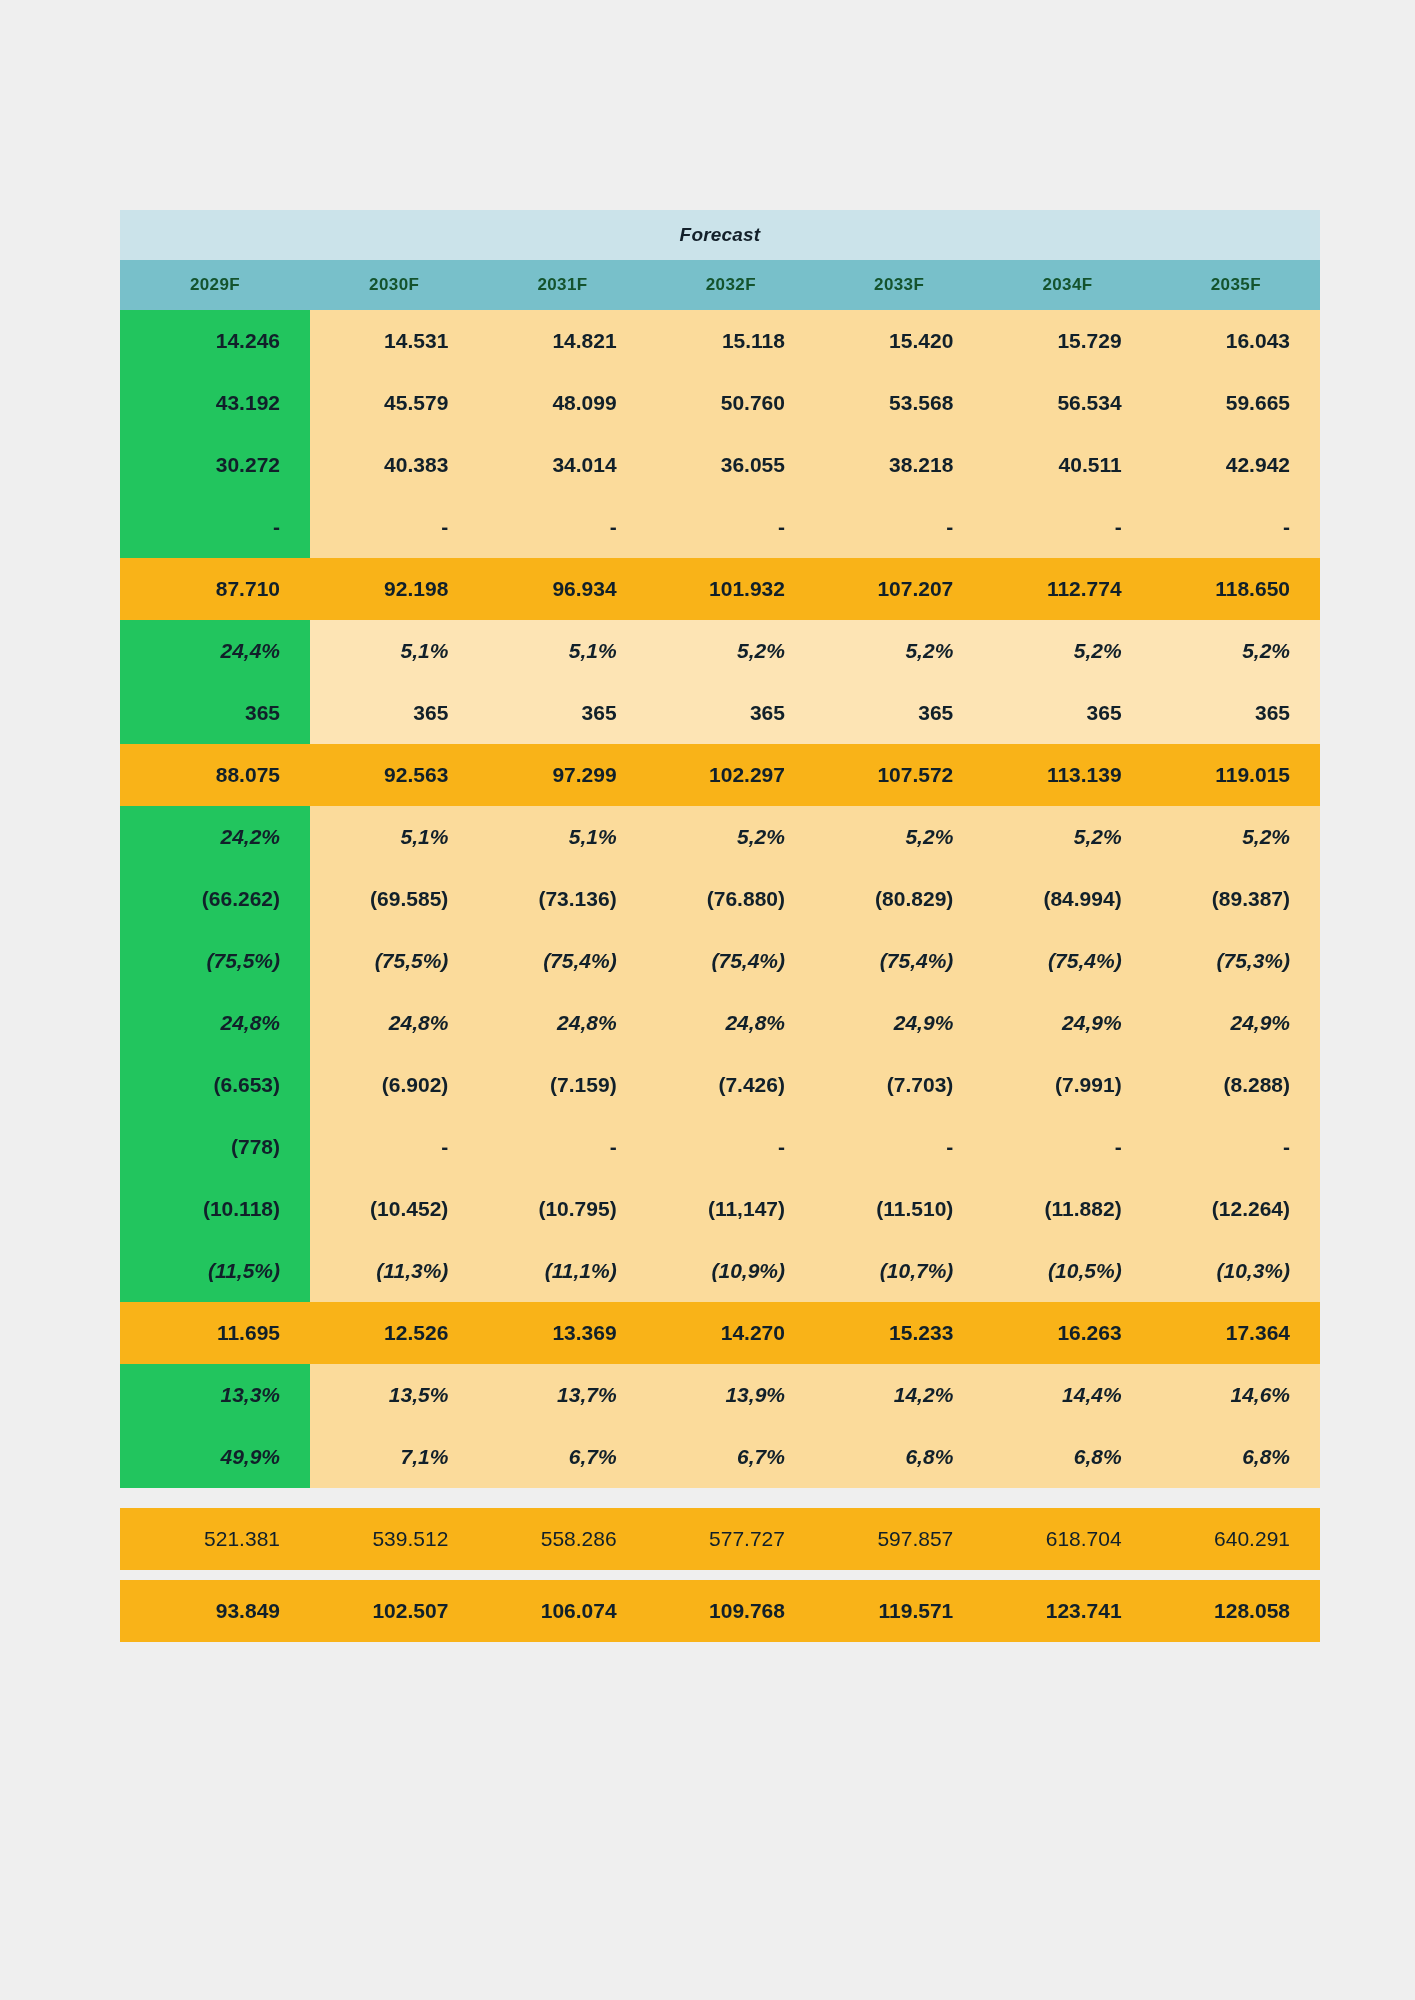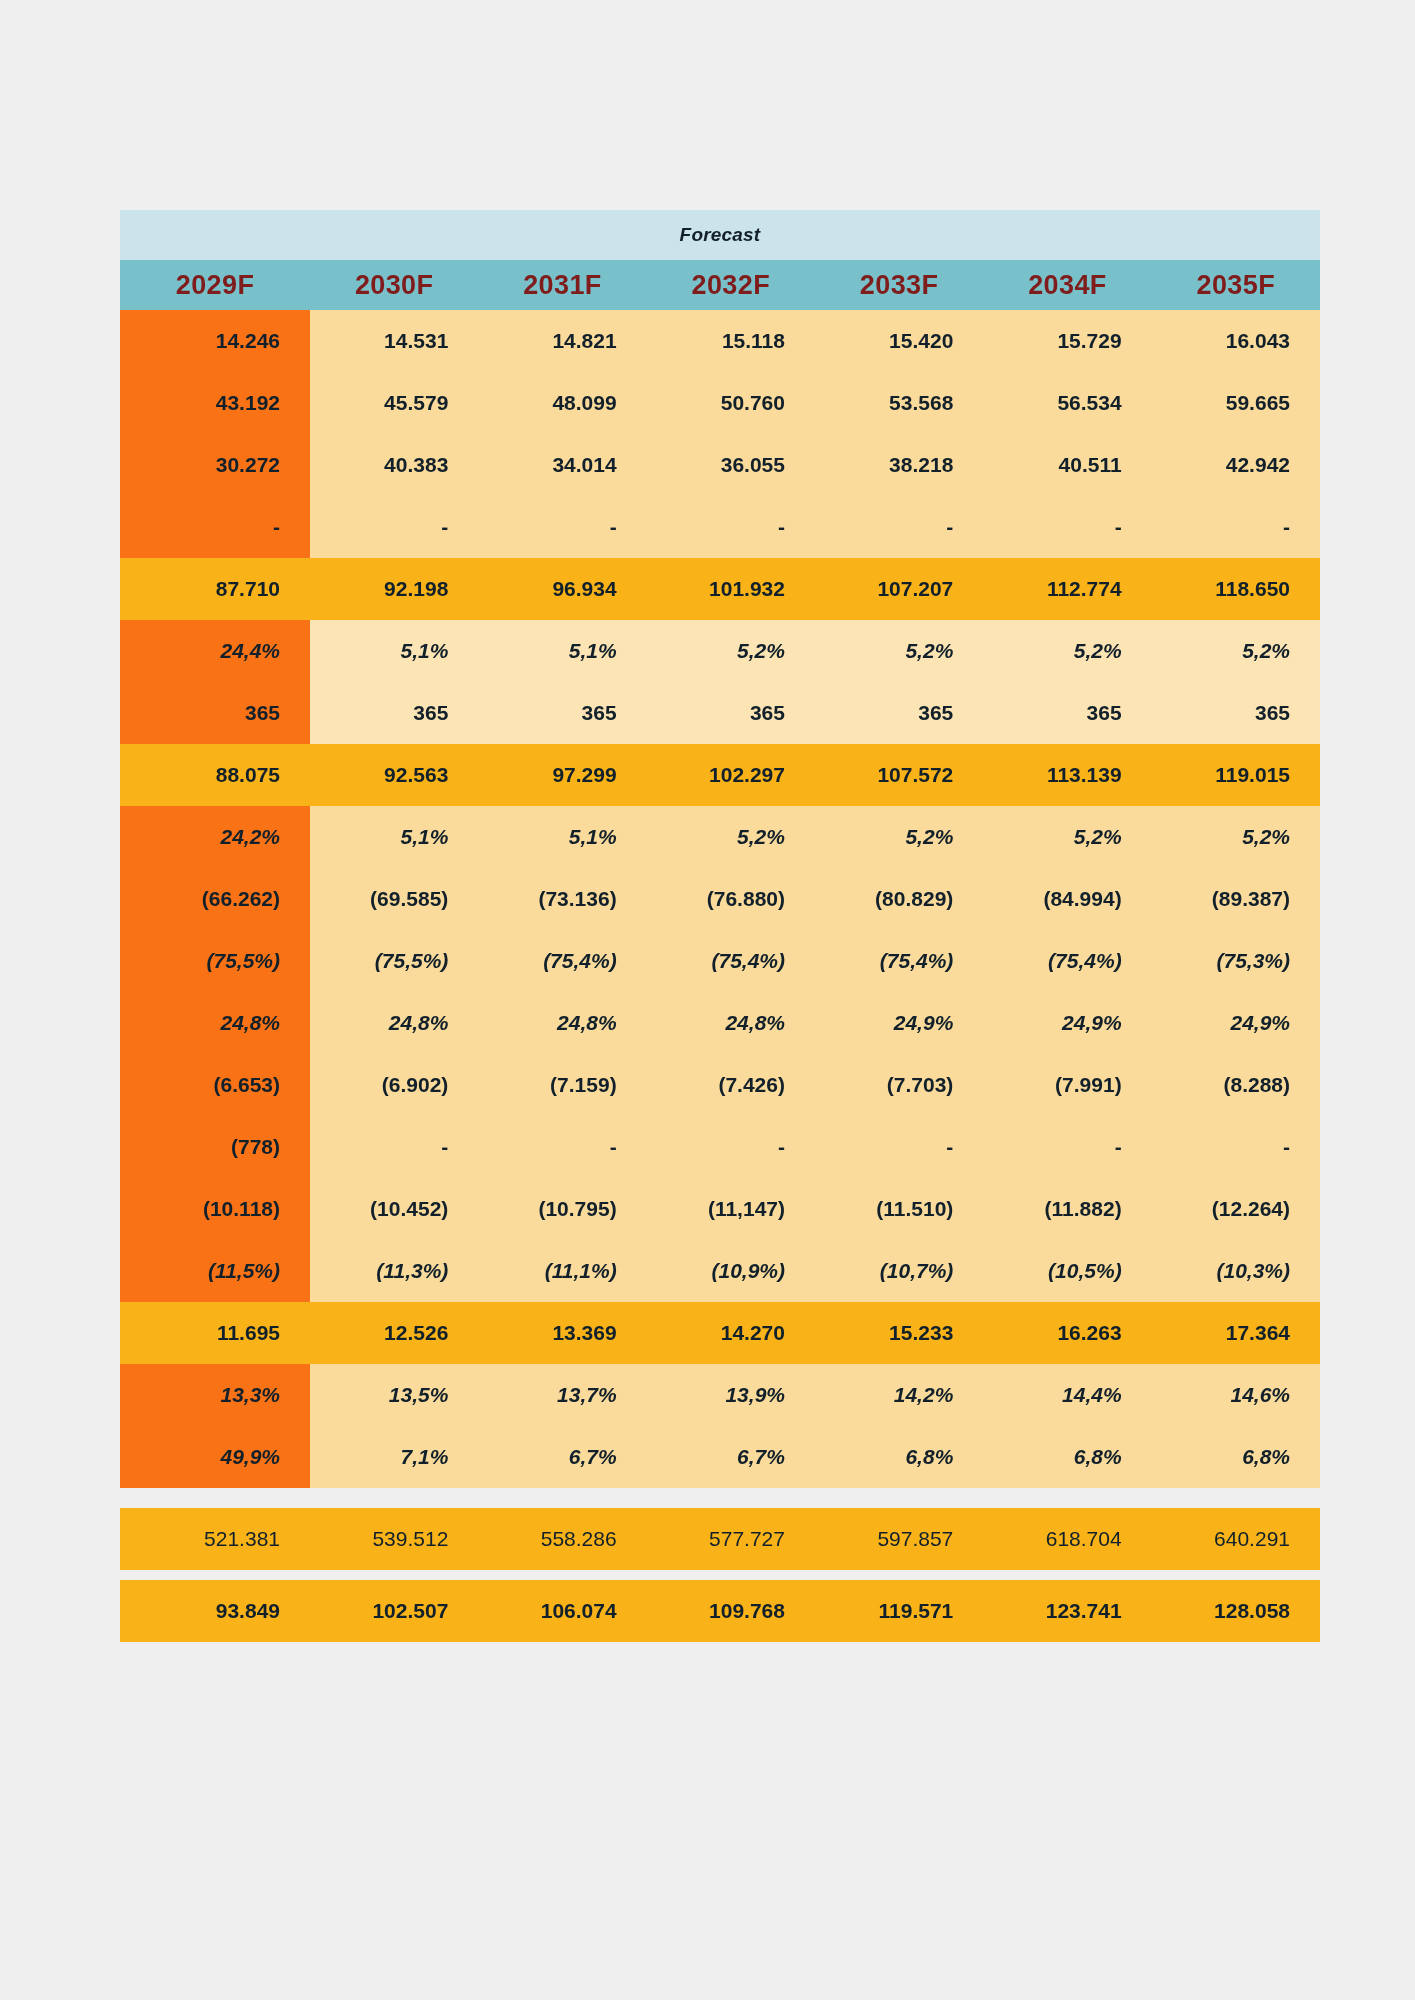--- a/index.html
+++ b/index.html
@@ -37,38 +37,38 @@
     font-style:italic;
     color:#13202a;
     letter-spacing:.2px;
     margin-top:12px;
   }
   tr.year-row td{
     background:#78c0ca;
     height:48px;
     text-align:center;
     vertical-align:middle;
-    font-size:27px;
+    font-size:17px;
     font-weight:700;
-    color:#7f1d1d;
+    color:#14532d;
     letter-spacing:.4px;
   }
   tr.year-row td.italic{}
 
   
   td.cell{
     height:62px;
     text-align:right;
     vertical-align:middle;
     padding:0 30px 0 10px;
     font-size:21px;
     color:#11202a;
     white-space:nowrap;
   }
-  td.cell.first{background:#f97316;}
+  td.cell.first{background:#22c55e;}
   td.cell.rest{background:#fbdb9b;}
 
   tr.tone-light td.cell.rest{background:#fde4b4;}
 
   td.cell.bold{font-weight:700;}
   td.cell.ital{font-style:italic;font-weight:700;}
 
   
   tr.total td.cell{
     background:#f9b318 !important;

